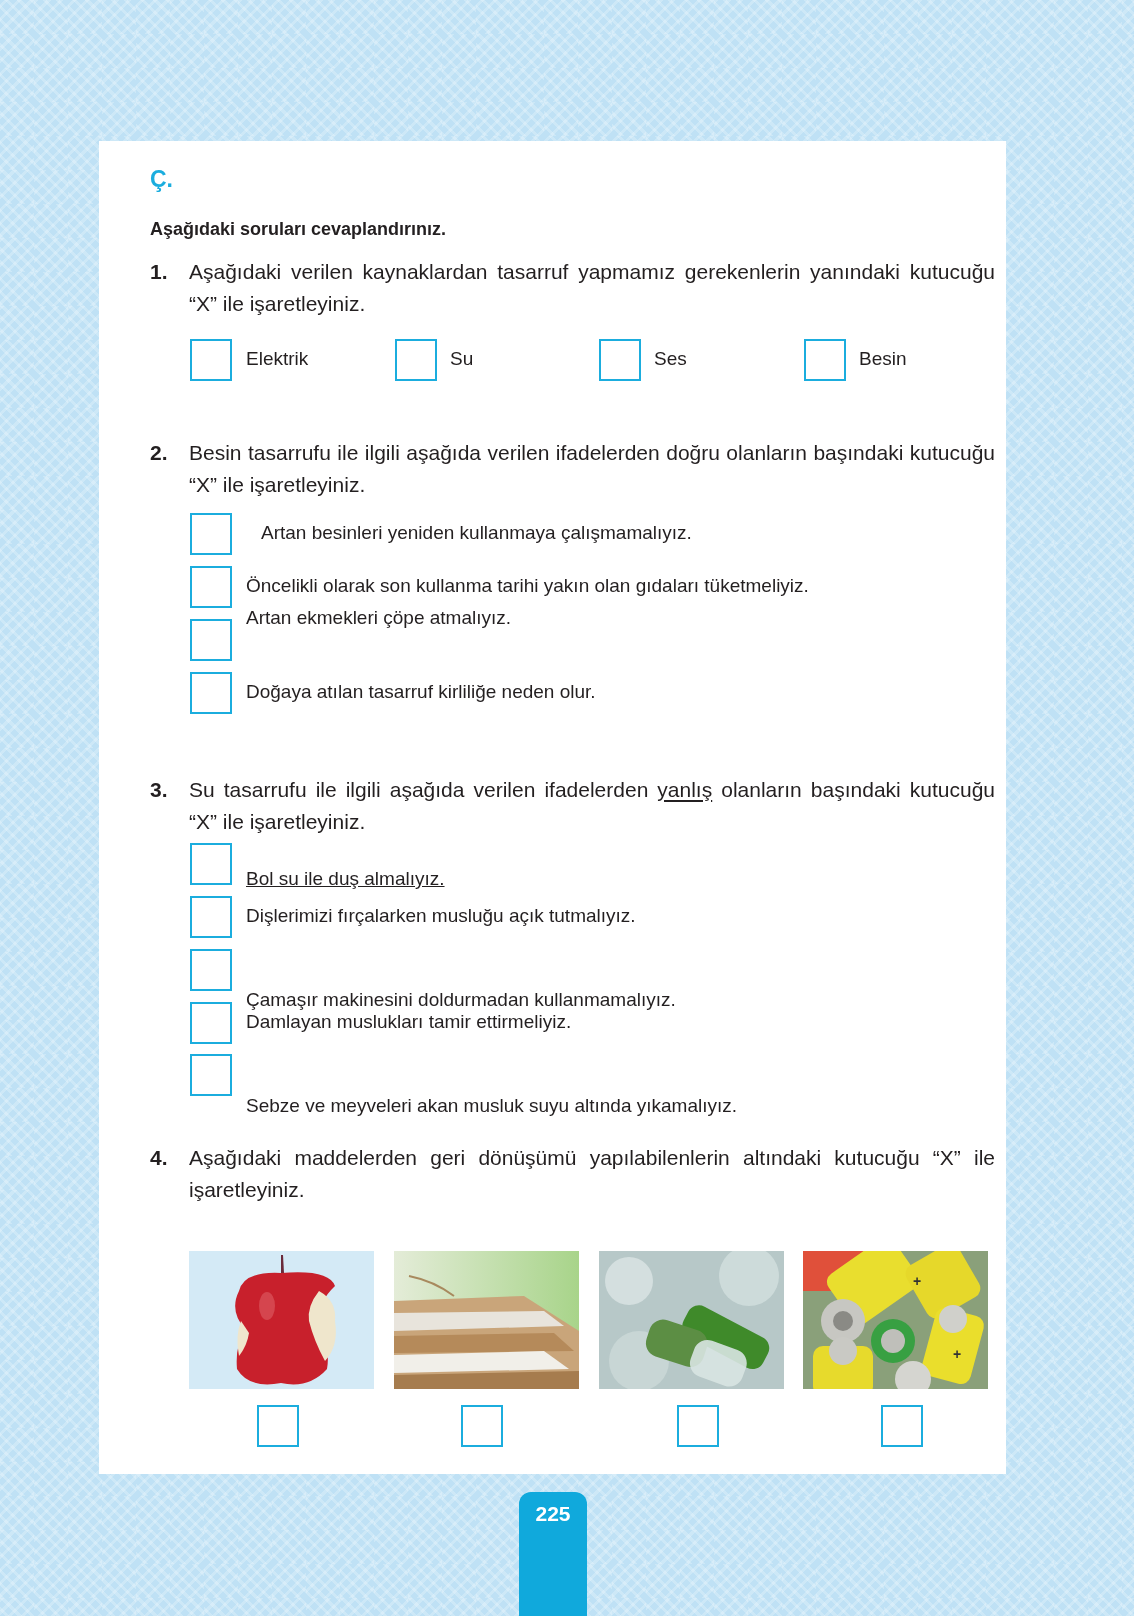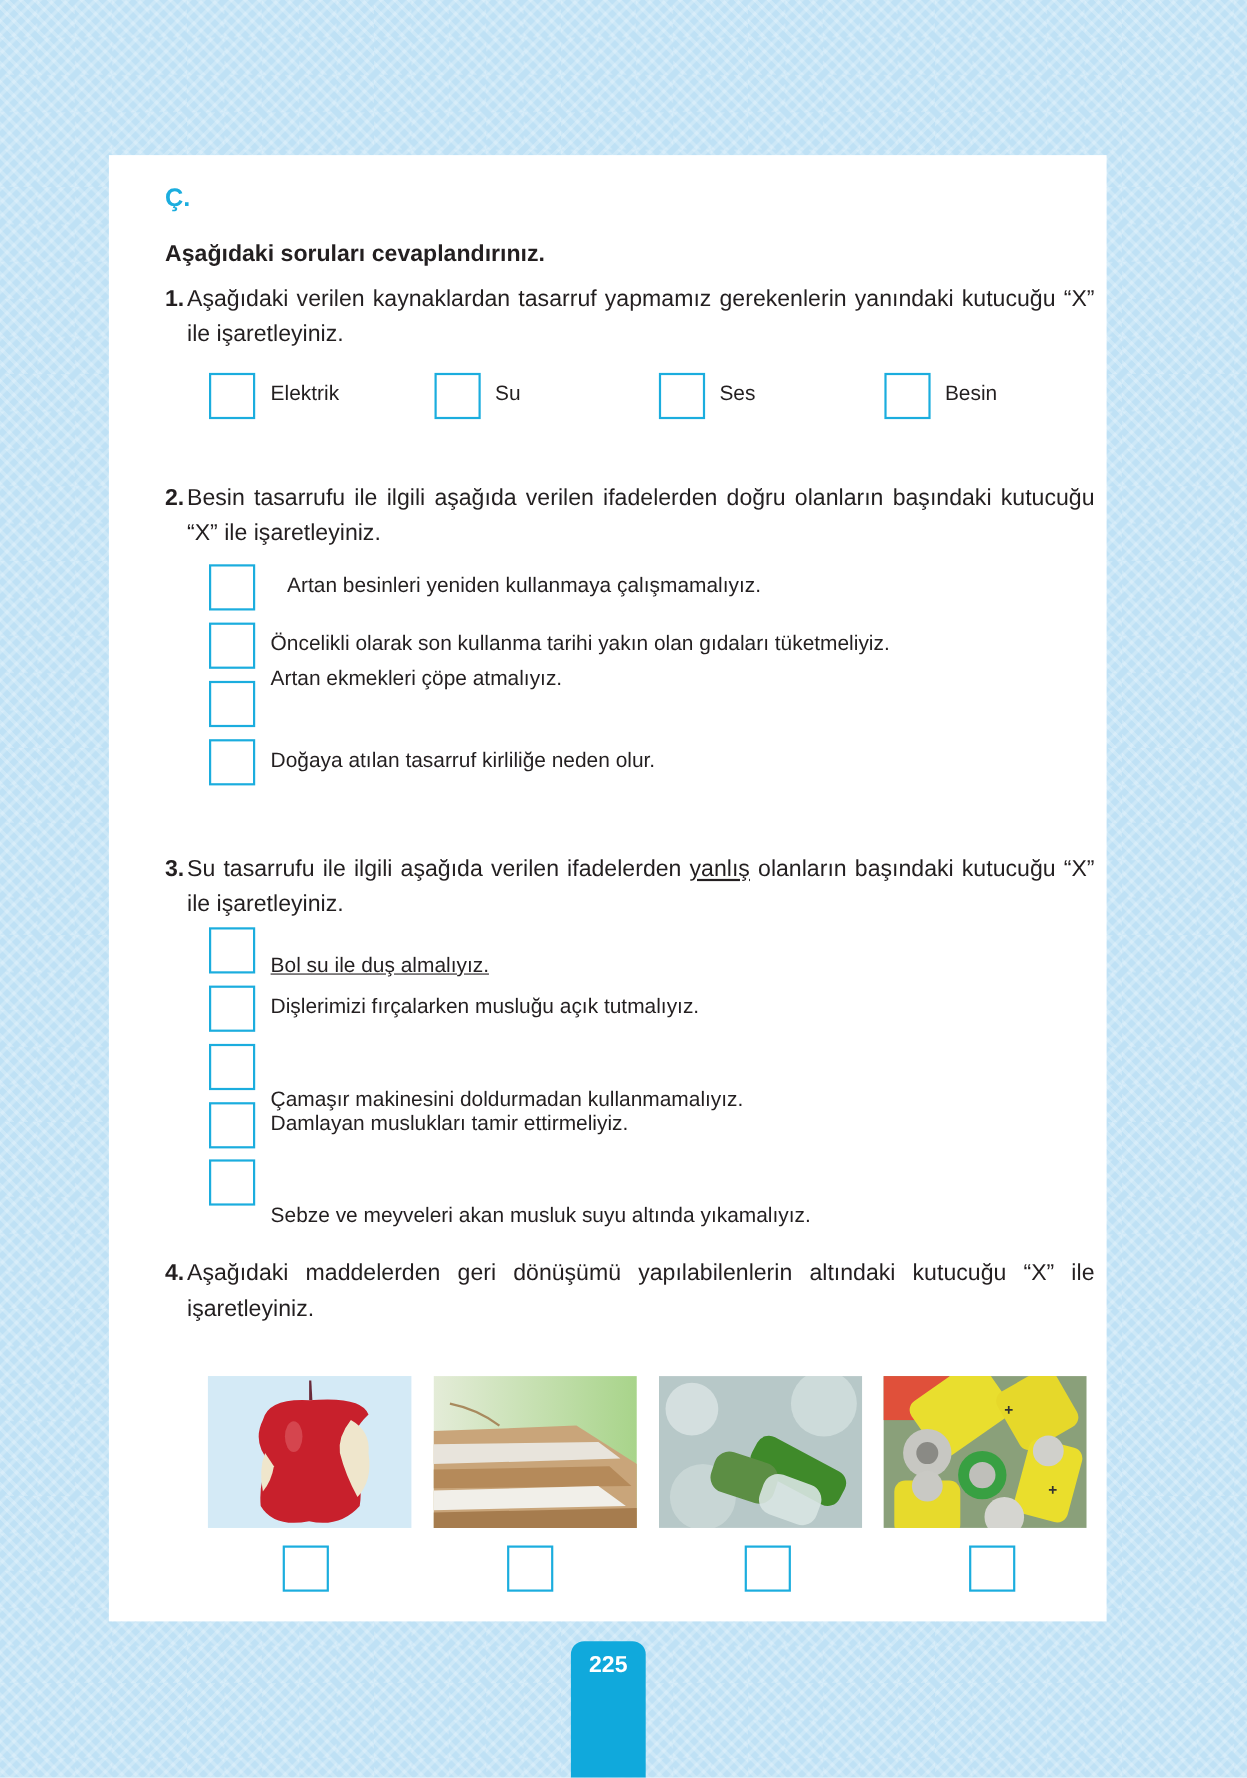--- a/index.html
+++ b/index.html
@@ -16,25 +16,25 @@
   }
   .card {
     position: absolute; left: 99px; top: 141px; width: 907px; height: 1333px;
     background: #ffffff;
   }
   .abs { position: absolute; }
   .section-letter {
     left: 51px; top: 25px; font-size: 23px; font-weight: bold; color: var(--accent);
   }
   .instruction {
-    left: 51px; top: 78px; font-size: 21px; font-weight: bold; white-space: nowrap;
+    left: 51px; top: 78px; font-size: 18px; font-weight: bold; white-space: nowrap;
   }
   .q { position: absolute; left: 51px; width: 845px; font-size: 21px; line-height: 32px; }
   .q .num { position: absolute; left: 0; top: 0; font-weight: bold; }
-  .q .text { margin-left: 20px; text-align: justify; text-align-last: left; }
+  .q .text { margin-left: 39px; text-align: justify; text-align-last: left; }
   .u { text-decoration: underline; text-underline-offset: 3px; }
   .box {
     position: absolute; width: 38px; height: 38px;
     border: 2px solid var(--accent); box-sizing: content-box; background: #fff;
   }
   .opt-label { position: absolute; font-size: 19px; white-space: nowrap; line-height: 24px; }
   .img { position: absolute; width: 185px; height: 138px; overflow: hidden; }
   .page-tab {
     position: absolute; left: 519px; top: 1492px; width: 68px; height: 140px;
     background: var(--tab); border-radius: 12px;

